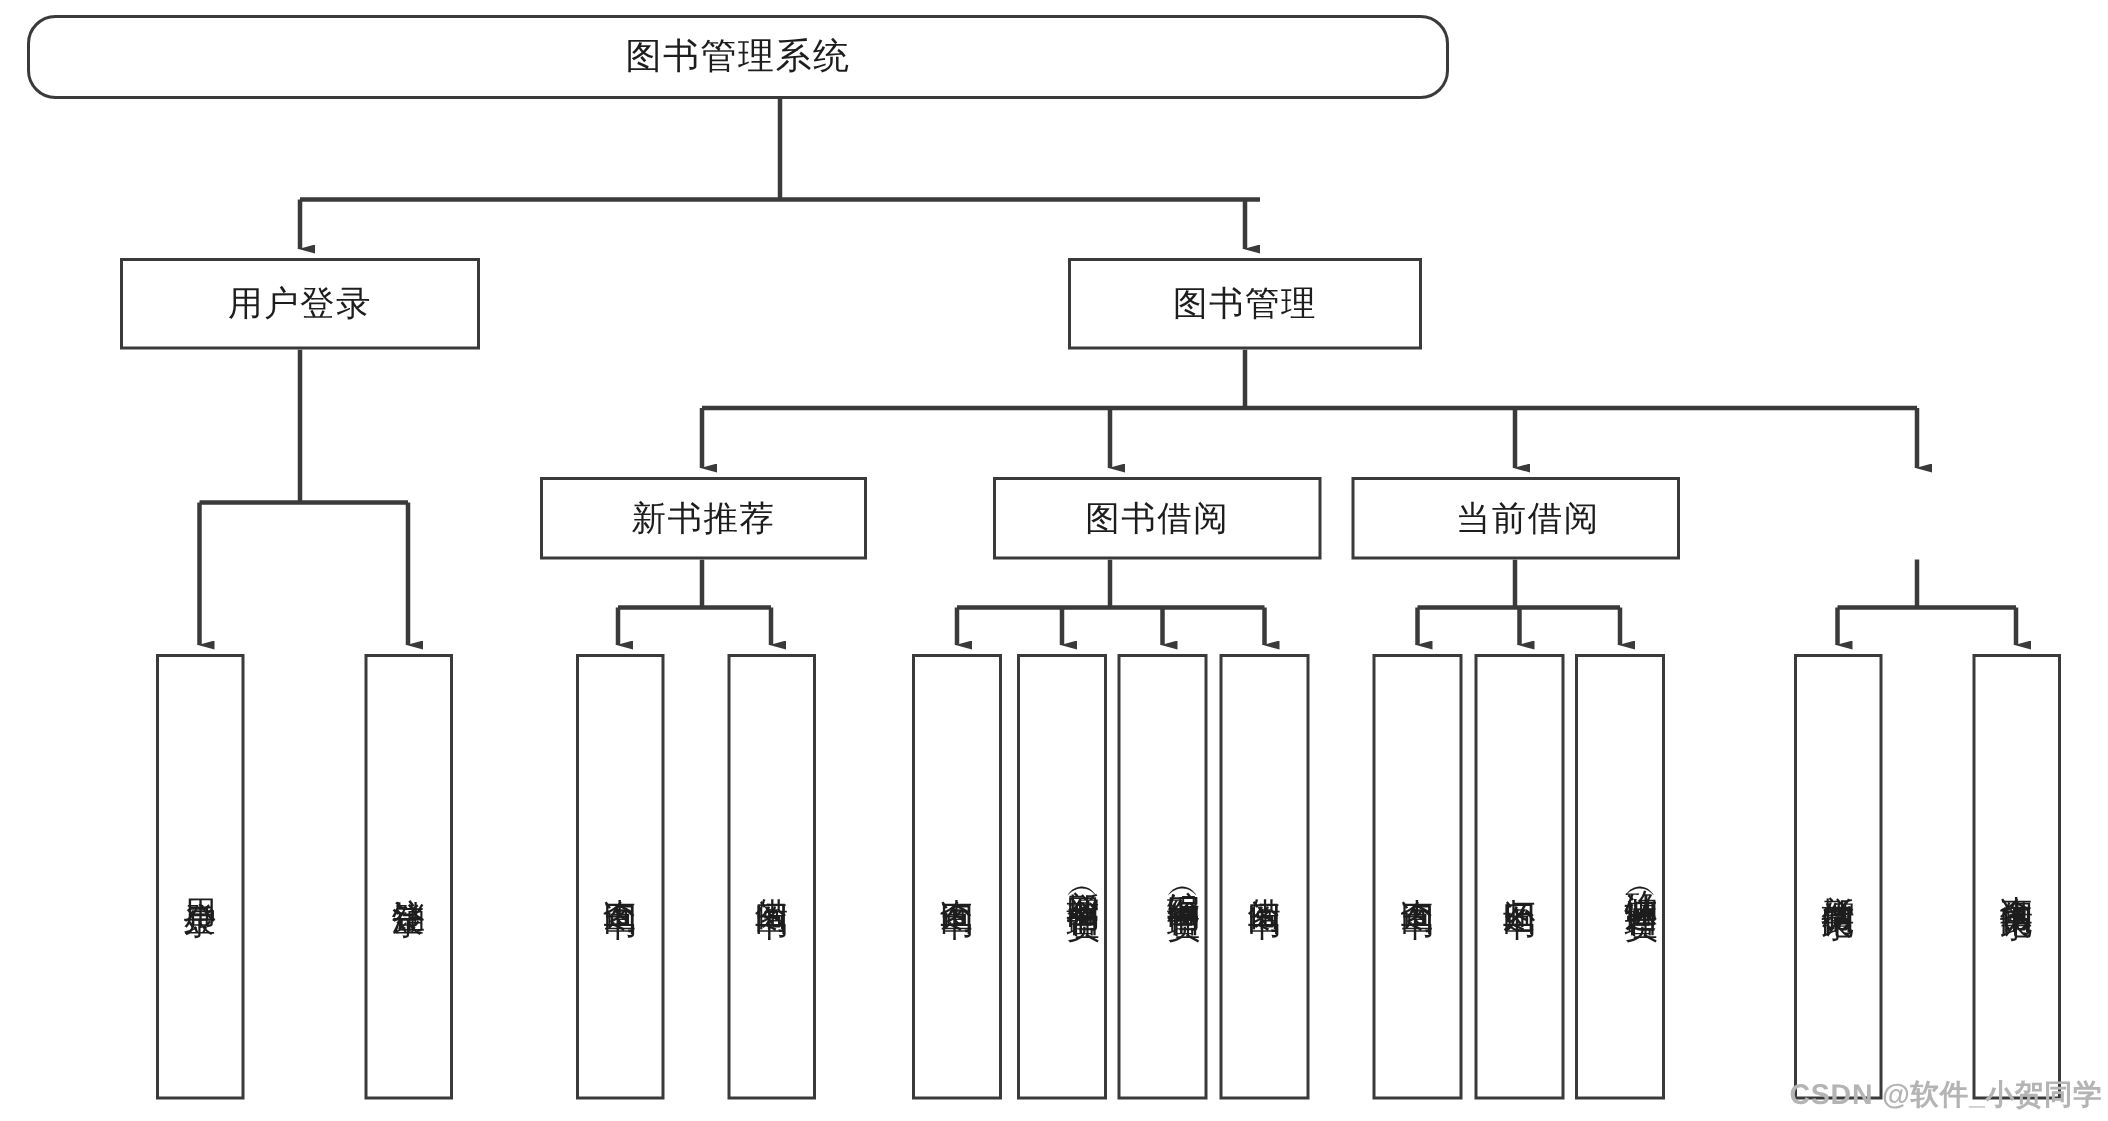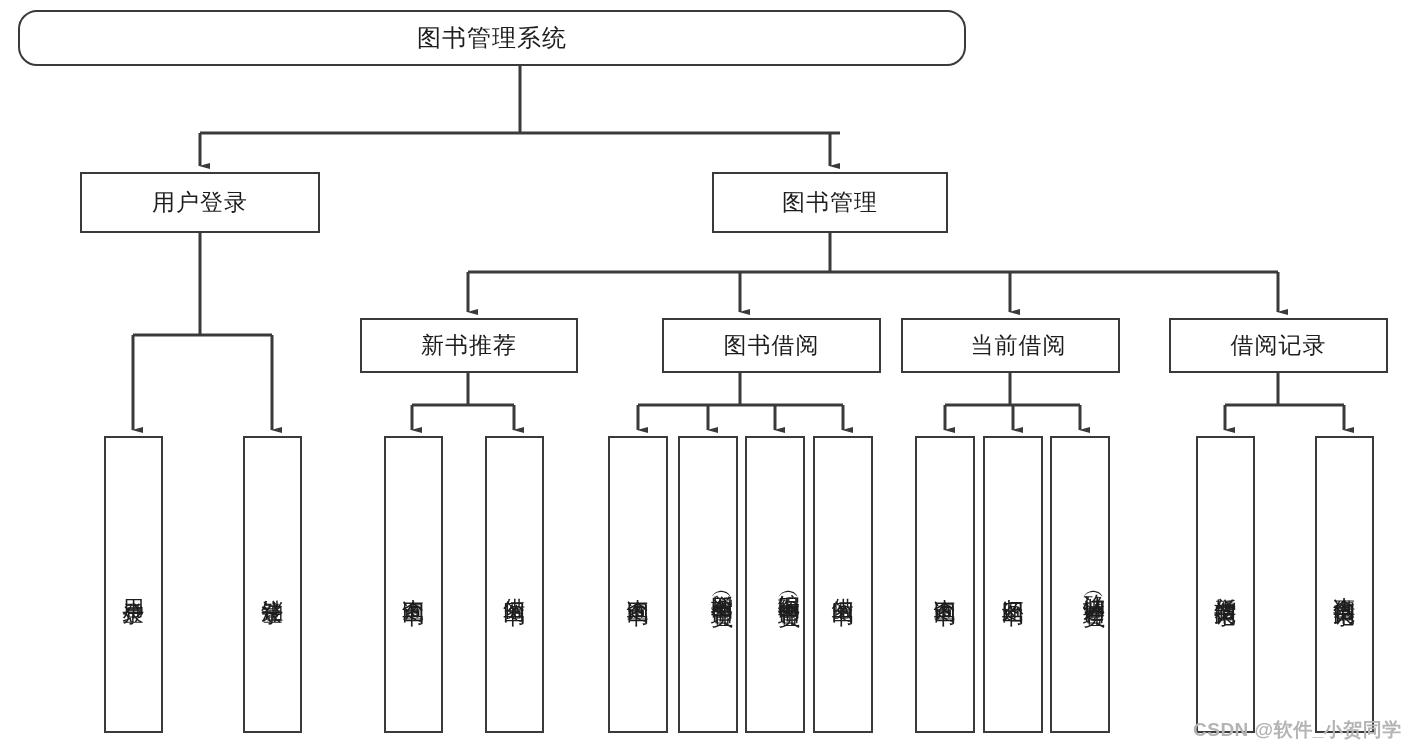--- a/index.html
+++ b/index.html
@@ -139,23 +139,20 @@
 
   <div class="node horiz" style="left:360px; top:318px; width:218px; height:55px;">
     <span>新书推荐</span>
   </div>
   <div class="node horiz" style="left:631px; top:318px; width:219px; height:55px;margin-left:31px;">
     <span>图书借阅</span>
   </div>
   <div class="node horiz" style="left:901px; top:318px; width:219px; height:55px;padding-left:16px;">
     <span>当前借阅</span>
   </div>
-  <div class="node horiz" style="left:1169px; top:318px; width:219px; height:55px;">
-    <span>借阅记录</span>
-  </div>
 
   <div class="node vert centered" style="left:104px; top:436px; width:59px; height:297px;">
     <span class="vtext">用户登录</span>
   </div>
   <div class="node vert centered" style="left:243px; top:436px; width:59px; height:297px;">
     <span class="vtext">注销登录</span>
   </div>
 
   <div class="node vert centered" style="left:384px; top:436px; width:59px; height:297px;">
     <span class="vtext">查询图书</span>

